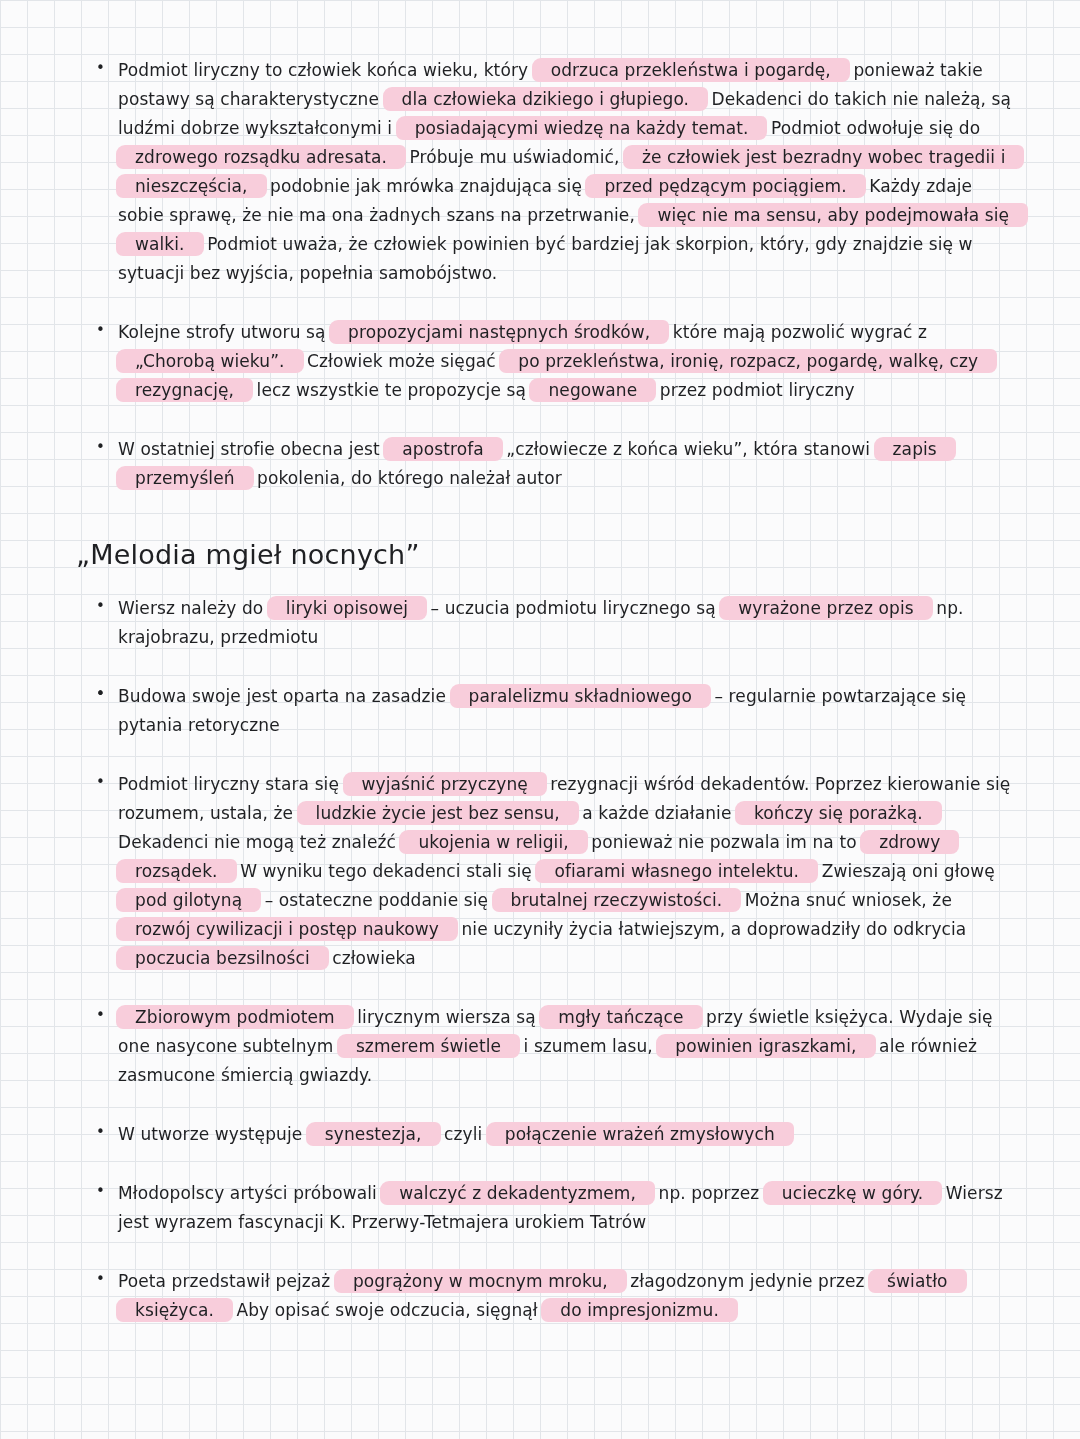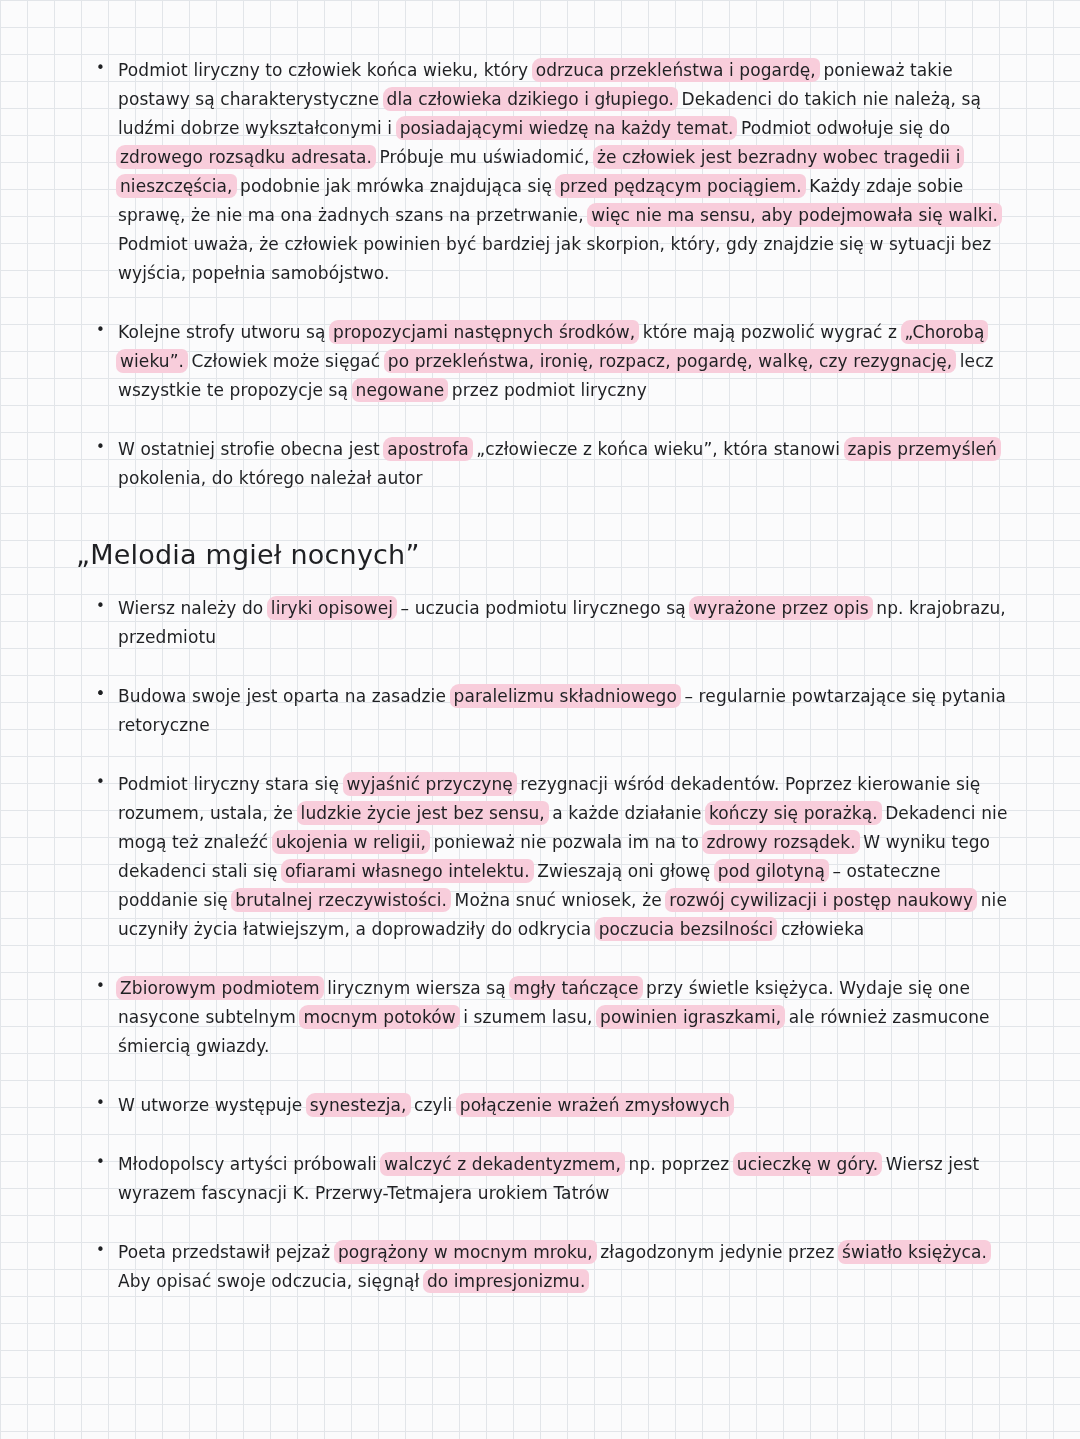--- a/index.html
+++ b/index.html
@@ -42,21 +42,21 @@
   h1.heading{
     font-size:27px;
     font-weight:normal;
     margin:46px 0 24px 0;
     letter-spacing:0.2px;
     color:var(--ink);
   }
   mark{
     background:var(--hl);
     color:inherit;
-    padding:2px 4px;
+    padding:2px 19px;
     margin:0 -2px;
     border-radius:9px 6px 8px 7px;
     box-decoration-break:clone;
     -webkit-box-decoration-break:clone;
   }
 </style>
 </head>
 <body>
 
 <div class="page">
@@ -64,18 +64,18 @@
       <li><span class="marker">•</span><span><span>Podmiot liryczny to człowiek końca wieku, który </span><mark>odrzuca przekleństwa i pogardę,</mark><span> ponieważ takie postawy są charakterystyczne </span><mark>dla człowieka dzikiego i głupiego.</mark><span> Dekadenci do takich nie należą, są ludźmi dobrze wykształconymi i </span><mark>posiadającymi wiedzę na każdy temat.</mark><span> Podmiot odwołuje się do </span><mark>zdrowego rozsądku adresata.</mark><span> Próbuje mu uświadomić, </span><mark>że człowiek jest bezradny wobec tragedii i nieszczęścia,</mark><span> podobnie jak mrówka znajdująca się </span><mark>przed pędzącym pociągiem.</mark><span> Każdy zdaje sobie sprawę, że nie ma ona żadnych szans na przetrwanie, </span><mark>więc nie ma sensu, aby podejmowała się walki.</mark><span> Podmiot uważa, że człowiek powinien być bardziej jak skorpion, który, gdy znajdzie się w sytuacji bez wyjścia, popełnia samobójstwo.</span></span></li>
       <li><span class="marker">•</span><span><span>Kolejne strofy utworu są </span><mark>propozycjami następnych środków,</mark><span> które mają pozwolić wygrać z </span><mark>„Chorobą wieku”.</mark><span> Człowiek może sięgać </span><mark>po przekleństwa, ironię, rozpacz, pogardę, walkę, czy rezygnację,</mark><span> lecz wszystkie te propozycje są </span><mark>negowane</mark><span> przez podmiot liryczny</span></span></li>
       <li><span class="marker">•</span><span><span>W ostatniej strofie obecna jest </span><mark>apostrofa</mark><span> „człowiecze z końca wieku”, która stanowi </span><mark>zapis przemyśleń</mark><span> pokolenia, do którego należał autor</span></span></li>
     </ul>
   <h1 class="heading">„Melodia mgieł nocnych”</h1>
   <ul class="bullets">
       <li><span class="marker">•</span><span><span>Wiersz należy do </span><mark>liryki opisowej</mark><span> – uczucia podmiotu lirycznego są </span><mark>wyrażone przez opis</mark><span> np. krajobrazu, przedmiotu</span></span></li>
       <li><span class="marker">•</span></li>
       <li><span class="marker">•</span><span><span>Budowa swoje jest oparta na zasadzie </span><mark>paralelizmu składniowego</mark><span> – regularnie powtarzające się pytania retoryczne</span></span></li>
       <li><span class="marker">•</span><span><span>Podmiot liryczny stara się </span><mark>wyjaśnić przyczynę</mark><span> rezygnacji wśród dekadentów. Poprzez kierowanie się rozumem, ustala, że </span><mark>ludzkie życie jest bez sensu,</mark><span> a każde działanie </span><mark>kończy się porażką.</mark><span> Dekadenci nie mogą też znaleźć </span><mark>ukojenia w religii,</mark><span> ponieważ nie pozwala im na to </span><mark>zdrowy rozsądek.</mark><span> W wyniku tego dekadenci stali się </span><mark>ofiarami własnego intelektu.</mark><span> Zwieszają oni głowę </span><mark>pod gilotyną</mark><span> – ostateczne poddanie się </span><mark>brutalnej rzeczywistości.</mark><span> Można snuć wniosek, że </span><mark>rozwój cywilizacji i postęp naukowy</mark><span> nie uczyniły życia łatwiejszym, a doprowadziły do odkrycia </span><mark>poczucia bezsilności</mark><span> człowieka</span></span></li>
-      <li><span class="marker">•</span><span><mark>Zbiorowym podmiotem</mark><span> lirycznym wiersza są </span><mark>mgły tańczące</mark><span> przy świetle księżyca. Wydaje się one nasycone subtelnym </span><mark>mocnym potoków</mark><span> i szumem lasu, </span><mark>powinien igraszkami,</mark><span> ale również zasmucone śmiercią gwiazdy.</span></span></li>
+      <li><span class="marker">•</span><span><mark>Zbiorowym podmiotem</mark><span> lirycznym wiersza są </span><mark>mgły tańczące</mark><span> przy świetle księżyca. Wydaje się one nasycone subtelnym </span><mark>szmerem świetle</mark><span> i szumem lasu, </span><mark>powinien igraszkami,</mark><span> ale również zasmucone śmiercią gwiazdy.</span></span></li>
       <li><span class="marker">•</span><span><span>W utworze występuje </span><mark>synestezja,</mark><span> czyli </span><mark>połączenie wrażeń zmysłowych</mark></span></li>
       <li><span class="marker">•</span><span><span>Młodopolscy artyści próbowali </span><mark>walczyć z dekadentyzmem,</mark><span> np. poprzez </span><mark>ucieczkę w góry.</mark><span> Wiersz jest wyrazem fascynacji K. Przerwy-Tetmajera urokiem Tatrów</span></span></li>
       <li><span class="marker">•</span><span><span>Poeta przedstawił pejzaż </span><mark>pogrążony w mocnym mroku,</mark><span> złagodzonym jedynie przez </span><mark>światło księżyca.</mark><span> Aby opisać swoje odczucia, sięgnął </span><mark>do impresjonizmu.</mark></span></li>
     </ul>
 </div>
 
 </body></html>

